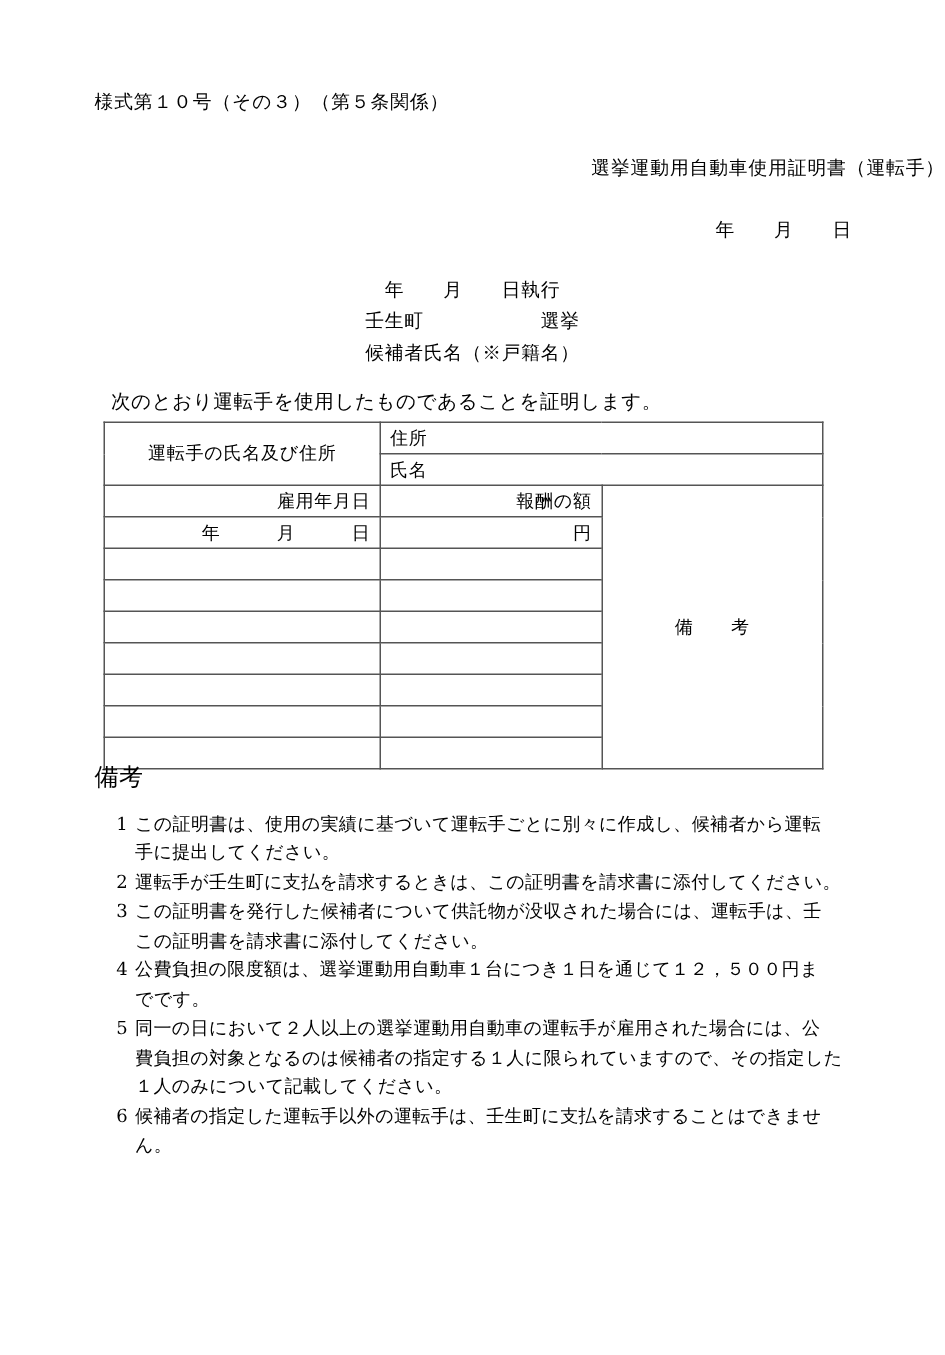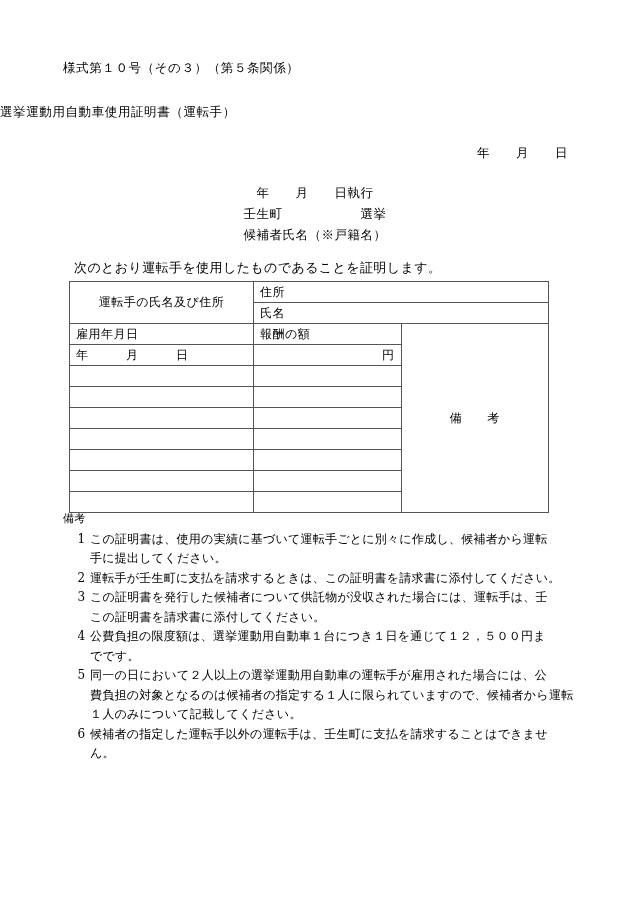--- a/index.html
+++ b/index.html
@@ -29,21 +29,21 @@
     top: 60px;
     font-size: 12.5px;
     letter-spacing: 0.6px;
     white-space: nowrap;
   }
   .doc-title {
     position: absolute;
     left: 0;
     top: 104px;
     width: 630px;
-    text-align: left;
+    text-align: right;
     font-size: 12.5px;
     letter-spacing: 0.6px;
   }
   .date-right {
     position: absolute;
     right: 62px;
     top: 145px;
     font-size: 12.5px;
     letter-spacing: 0.5px;
     white-space: nowrap;
@@ -86,38 +86,38 @@
     letter-spacing: 0.5px;
     padding: 0 6px;
     height: 20px;
     vertical-align: middle;
     white-space: nowrap;
   }
   td.c-name    { width: 171px; text-align: center; }
   td.c-amount  { width: 184px; }
   td.c-remark  { width: 124px; text-align: center; vertical-align: top; }
   td.lbl-left  { text-align: left; }
-  td.ctr       { text-align: left; }
+  td.ctr       { text-align: right; }
   td.rgt       { text-align: right; }
   td.tall      { height: 21px; }
   .sp-wide { letter-spacing: 0.5px; }
 
   
   .notes {
     position: absolute;
     left: 63px;
     top: 509px;
     width: 510px;
     font-size: 12px;
     letter-spacing: 0.25px;
     line-height: 19.5px;
   }
   .notes-title {
-    font-size: 11px;
-    margin-bottom: 1px;
+    font-size: 16px;
+    margin-bottom: 11px;
     font-family: Liberation Serif, serif;
   }
   .note-row {
     display: flex;
     align-items: flex-start;
     margin-bottom: 0px;
   }
   .note-num {
     width: 17px;
     flex: 0 0 17px;
@@ -227,21 +227,21 @@
           <div class="note-num">4</div>
           <div class="note-txt">
             <div>公費負担の限度額は、選挙運動用自動車１台につき１日を通じて１２，５００円ま</div>
             <div>でです。</div>
           </div>
         </div>
         <div class="note-row">
           <div class="note-num">5</div>
           <div class="note-txt">
             <div>同一の日において２人以上の選挙運動用自動車の運転手が雇用された場合には、公</div>
-            <div>費負担の対象となるのは候補者の指定する１人に限られていますので、候補者から運転</div>
+            <div>費負担の対象となるのは候補者の指定する１人に限られていますので、その指定した</div>
             <div>１人のみについて記載してください。</div>
           </div>
         </div>
         <div class="note-row">
           <div class="note-num">6</div>
           <div class="note-txt">
             <div>候補者の指定した運転手以外の運転手は、壬生町に支払を請求することはできませ</div>
             <div>ん。</div>
           </div>
         </div>

